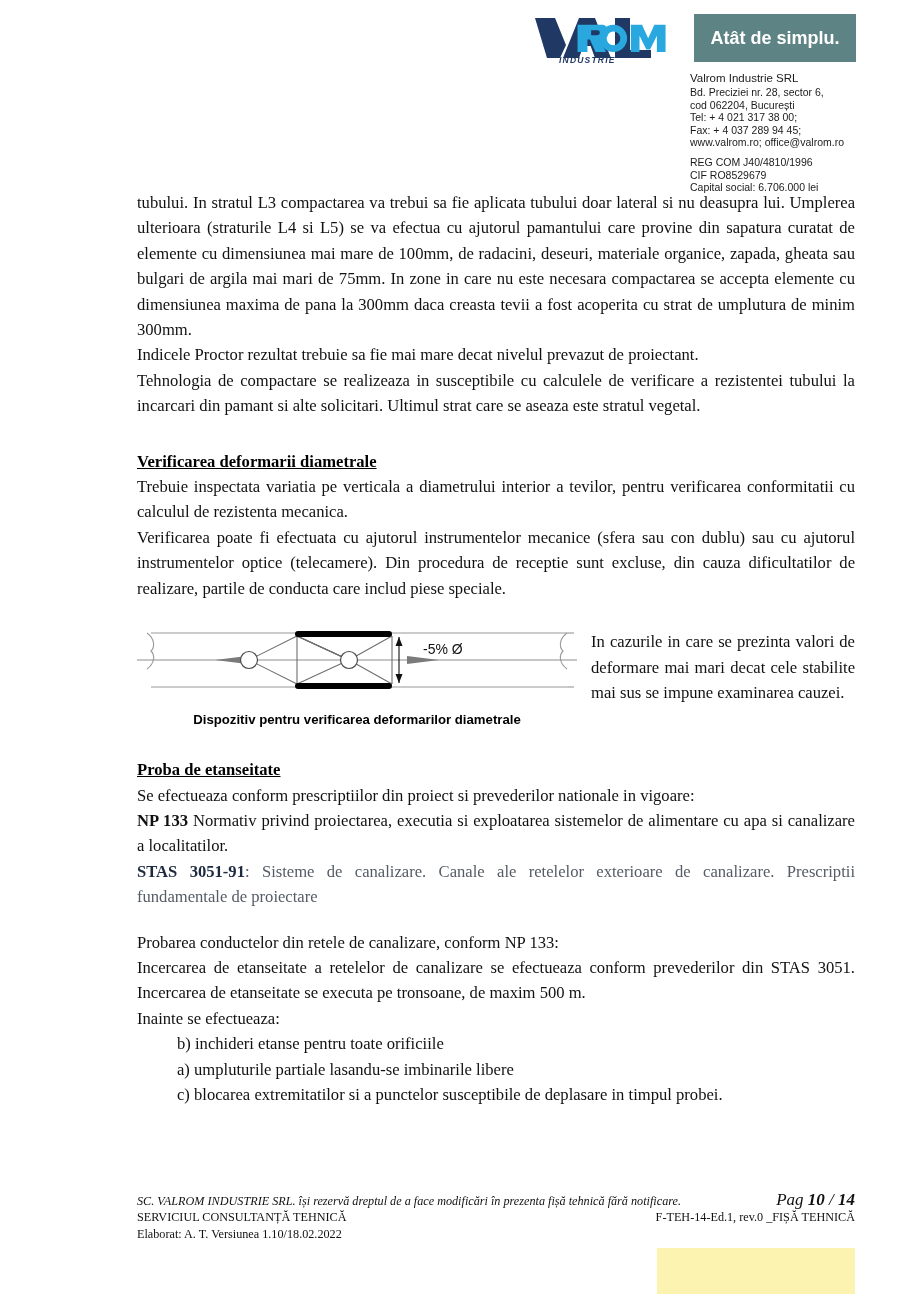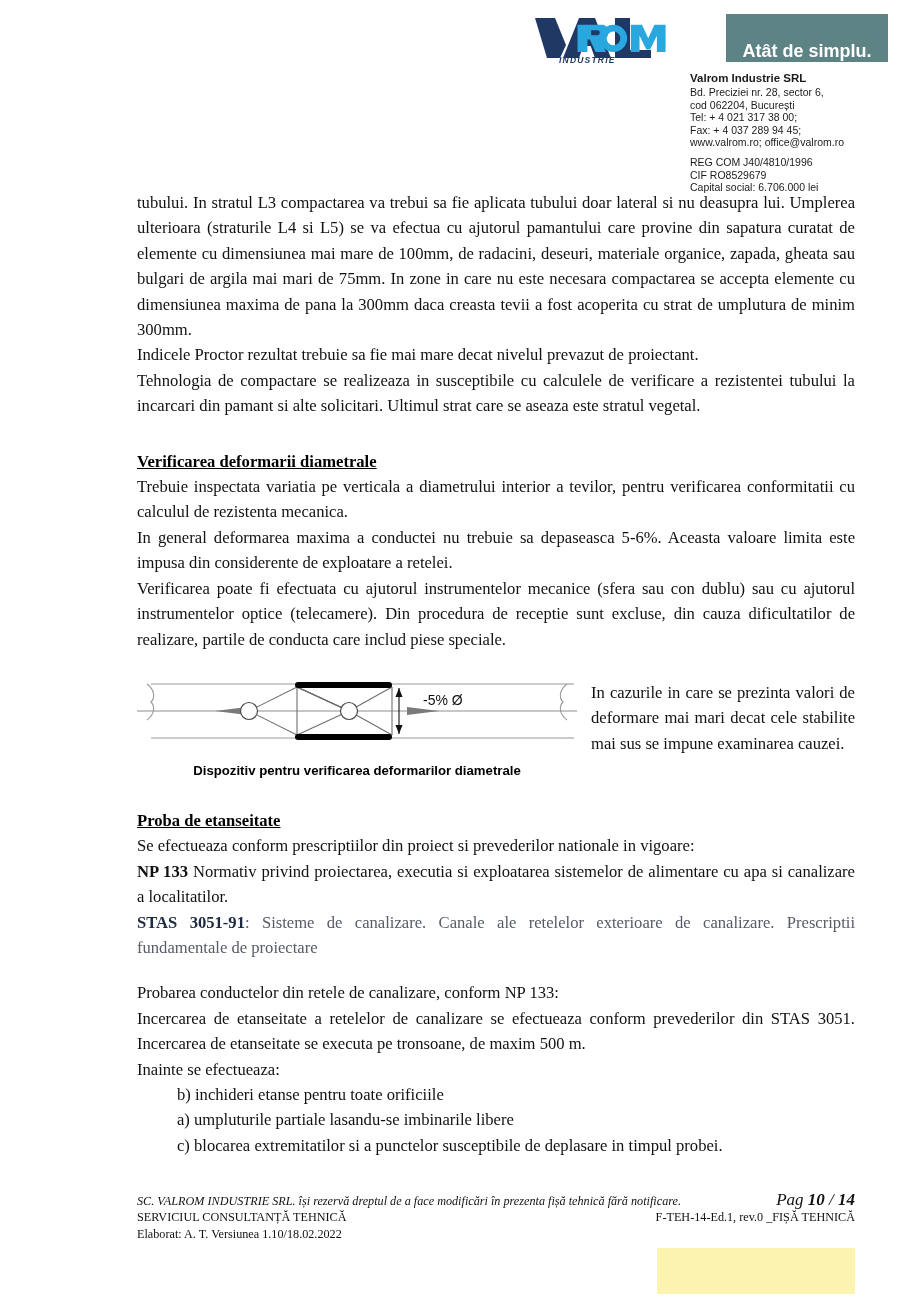--- a/index.html
+++ b/index.html
@@ -31,48 +31,48 @@
     position: absolute;
     left: 533px;
     top: 12px;
     width: 152px;
     height: 56px;
   }
   .logo-svg { display:block; }
 
   .tagline {
     position: absolute;
-    left: 726px;
+    left: 694px;
     top: 14px;
     width: 162px;
     height: 48px;
     background: #5e8384;
     display: flex;
-    align-items: flex-end;
+    align-items: center;
     justify-content: center;
   }
   .tagline span {
     font-family: "Liberation Sans", sans-serif;
     font-weight: bold;
     font-size: 18px;
     color: #ffffff;
     letter-spacing: 0px;
   }
 
   .company-block {
     position: absolute;
     left: 690px;
     top: 71px;
     width: 200px;
     font-family: "Liberation Sans", sans-serif;
     color: #1a1a1a;
   }
   .company-name {
     font-size: 11.5px;
-    font-weight: bold;
+    font-weight: normal;
     line-height: 14px;
     margin-bottom: 1px;
   }
   .company-line {
     font-size: 10.5px;
     line-height: 12.6px;
     white-space: nowrap;
   }
   .company-gap { height: 7px; }
 
@@ -245,21 +245,20 @@
   <div class="content">
 
     <p class="body">tubului. In stratul L3 compactarea va trebui sa fie aplicata tubului doar lateral si nu deasupra lui. Umplerea ulterioara (straturile L4 si L5) se va efectua cu ajutorul pamantului care provine din sapatura curatat de elemente cu dimensiunea mai mare de 100mm, de radacini, deseuri, materiale organice, zapada, gheata sau bulgari de argila mai mari de 75mm. In zone in care nu este necesara compactarea se accepta elemente cu dimensiunea maxima de pana la 300mm daca creasta tevii a fost acoperita cu strat de umplutura de minim 300mm.</p>
     <p class="body nojust">Indicele Proctor rezultat trebuie sa fie  mai mare decat nivelul  prevazut de proiectant.</p>
     <p class="body">Tehnologia de compactare se realizeaza in susceptibile cu calculele de verificare a rezistentei  tubului la incarcari din pamant si alte solicitari. Ultimul strat care se aseaza este stratul vegetal.</p>
 
     <div class="spacer-lg"></div>
 
     <h3 class="sec">Verificarea deformarii diametrale</h3>
     <p class="body">Trebuie inspectata variatia pe verticala a diametrului interior a tevilor, pentru verificarea conformitatii cu calculul de rezistenta mecanica.</p>
-    <p class="body">In general deformarea maxima a conductei nu trebuie sa depaseasca 5-6%. Aceasta valoare limita este impusa din considerente de exploatare a retelei.</p>
     <p class="body">Verificarea poate fi efectuata cu ajutorul instrumentelor mecanice (sfera sau con dublu) sau cu ajutorul instrumentelor optice (telecamere). Din procedura de receptie sunt excluse, din cauza dificultatilor de realizare, partile de conducta care includ piese speciale.</p>
 
     <div class="spacer-md"></div>
 
     <div class="figure-row">
 
       <div class="figure">
         <svg width="440" height="85" viewBox="0 0 440 85">
 
           <path d="M10,12 C18,18 18,26 14,30 C18,34 18,42 10,48" fill="none" stroke="#9a9a9a" stroke-width="1.1"></path>

